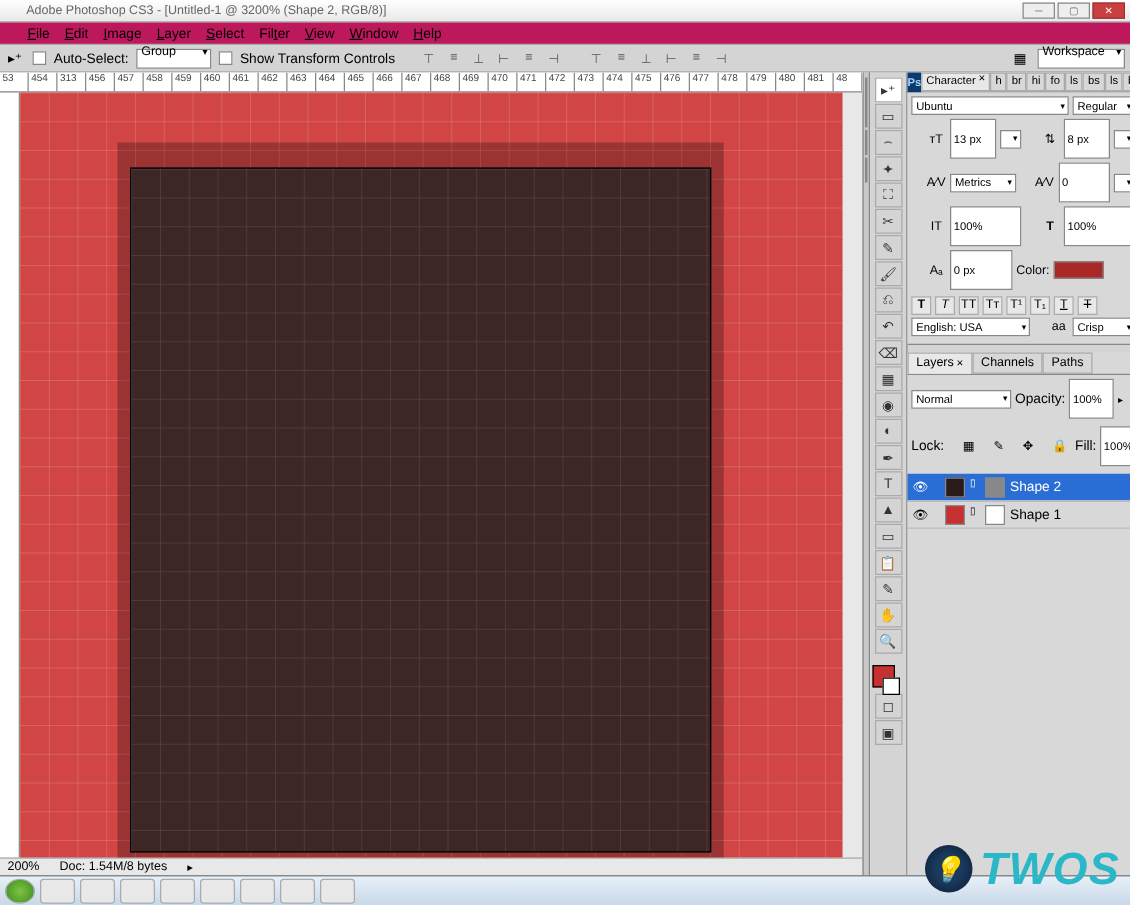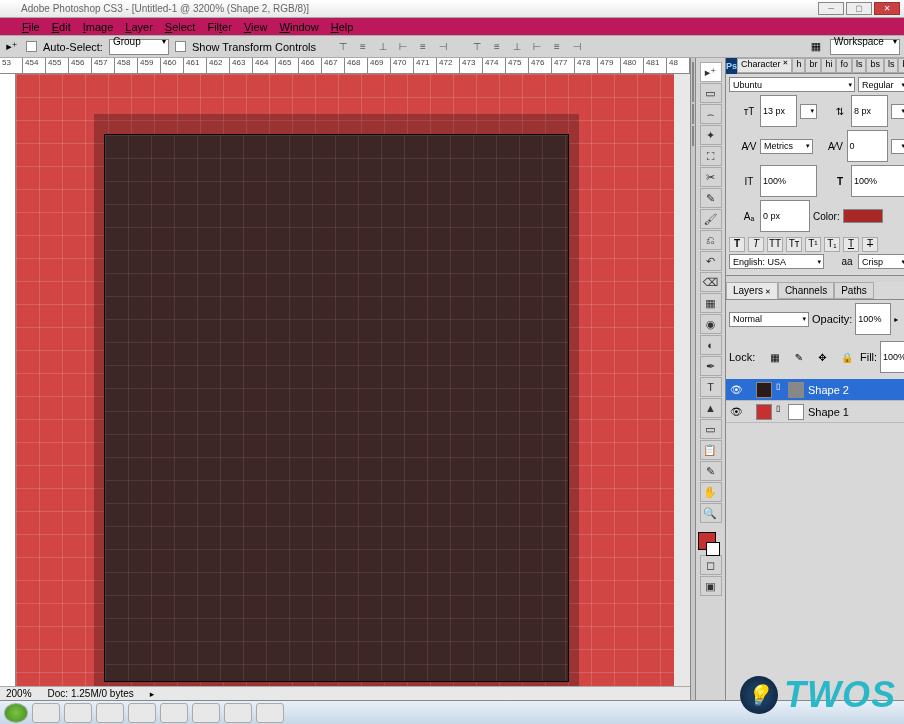--- a/index.html
+++ b/index.html
@@ -120,21 +120,21 @@
     <span class="spacer"></span>
     <span class="tool-icon">▦</span>
     <span class="sel" style="width:70px">Workspace</span>
   </div>
 
   <div class="body">
     <div class="canvas-wrap">
       <div class="ruler-h" id="ruler-h">
           <div class="tick">53</div>
           <div class="tick">454</div>
-          <div class="tick">455</div>
+          <div class="tick">313</div>
           <div class="tick">456</div>
           <div class="tick">457</div>
           <div class="tick">458</div>
           <div class="tick">459</div>
           <div class="tick">460</div>
           <div class="tick">461</div>
           <div class="tick">462</div>
           <div class="tick">463</div>
           <div class="tick">464</div>
           <div class="tick">465</div>
@@ -162,21 +162,21 @@
           <div class="grid"></div>
           <div class="shape2-shadow"></div>
           <div class="shape2">
               <div class="grid"></div>
             </div>
         </div>
         <div class="scrollbar-v"></div>
       </div>
       <div class="statusbar">
         <span>200%</span>
-        <span>Doc: 1.25M/0 bytes</span>
+        <span>Doc: 1.54M/8 bytes</span>
         <span style="font-size:9px">▸</span>
       </div>
     </div>
 
     <div class="toolbox-tabs-col" style="width:14px; background:#c8c8c8; border-left:1px solid #888; display:flex; flex-direction:column; gap:2px; padding:4px 1px;">
       <div class="tbt" style="height:40px; background:#d4d4d4; border:1px solid #888"></div>
       <div class="tbt" style="height:20px; background:#d4d4d4; border:1px solid #888"></div>
       <div class="tbt" style="height:20px; background:#d4d4d4; border:1px solid #888"></div>
     </div>
 

